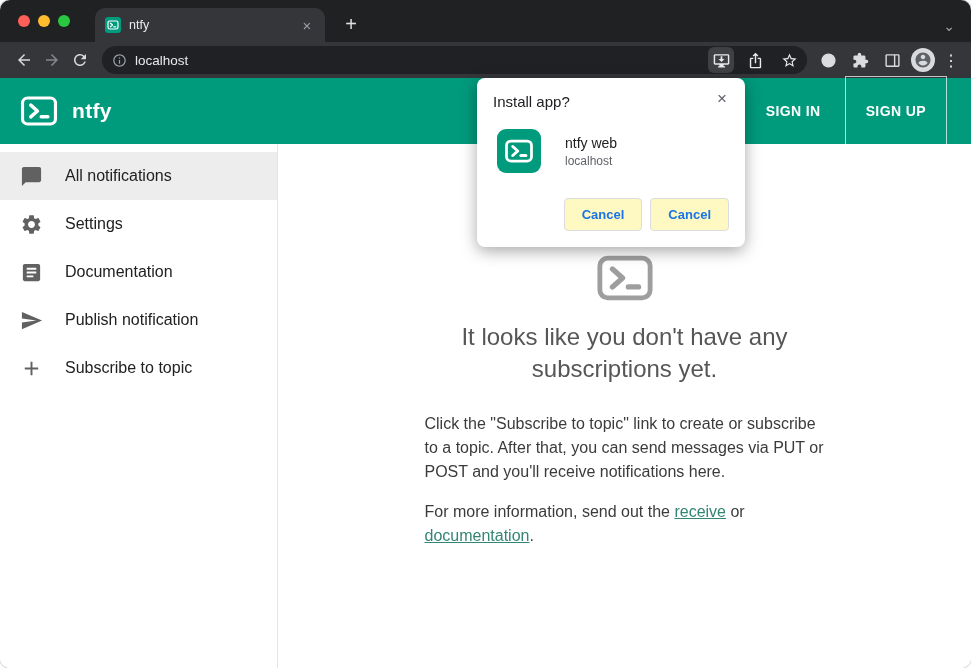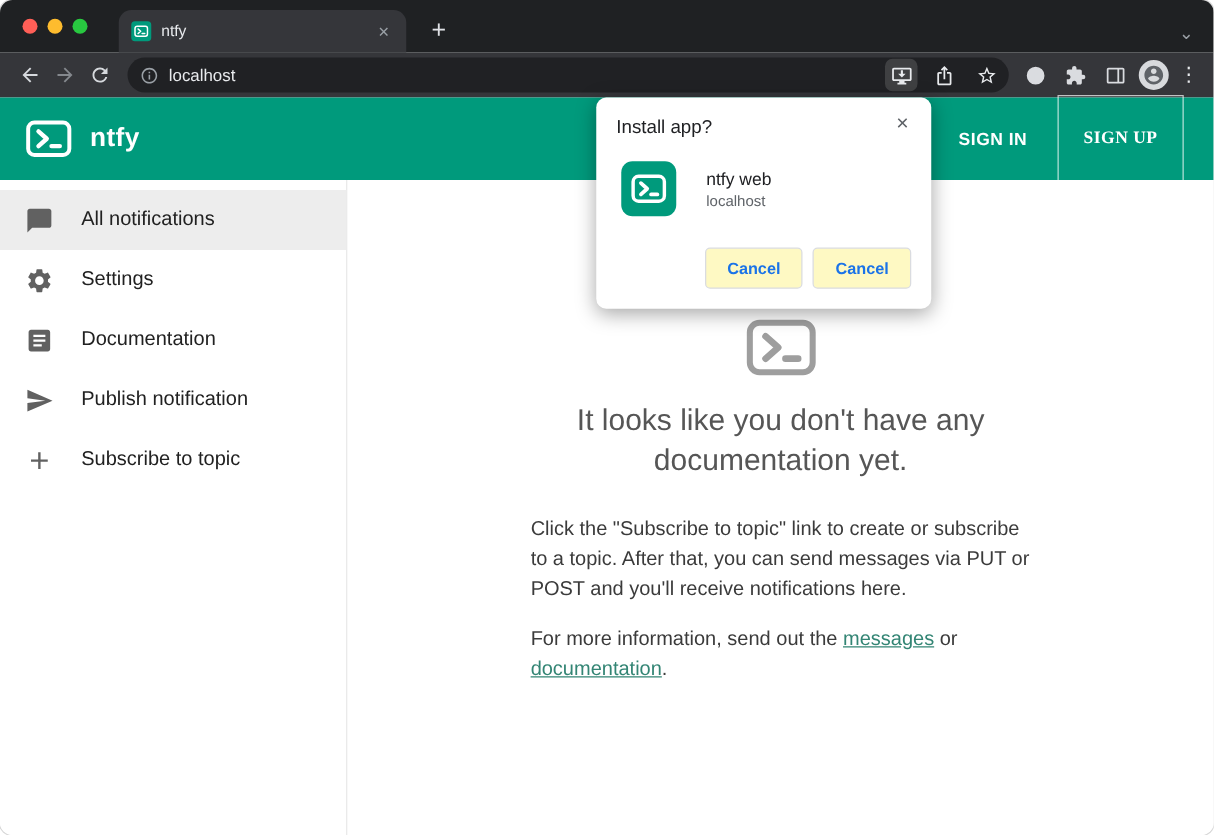--- a/index.html
+++ b/index.html
@@ -51,21 +51,21 @@
   .menu-dots{color:#e8eaed;font-size:16px;width:20px;text-align:center;cursor:pointer}
 
   
   .app-header{height:66px;background:var(--teal);display:flex;align-items:center;
               padding:0 24px 0 20px;gap:14px}
   .ntfy-logo{color:#fff}
   .brand{font-size:21px;font-weight:bold;color:#fff;letter-spacing:.3px}
   .header-right{margin-left:auto;display:flex;align-items:center;gap:18px}
   .sign-in{color:#fff;font-size:14px;font-weight:bold;letter-spacing:.4px;padding:8px 6px;cursor:pointer}
   .sign-up{color:#fff;font-size:14px;font-weight:bold;letter-spacing:.4px;border:1px solid rgba(255,255,255,.7);
-           border-radius:0;padding:26px 20px;background:transparent;cursor:pointer;font-family:Liberation Serif, serif}
+           border-radius:0;padding:26px 20px;background:transparent;cursor:pointer;font-family:Liberation Sans, sans-serif}
 
   
   .app-body{display:flex;height:524px}
   .sidebar{width:278px;flex:0 0 auto;border-right:1px solid #e4e4e4;padding-top:8px;background:#fff}
   .side-item{height:48px;display:flex;align-items:center;padding:0 16px 0 20px;gap:22px;cursor:pointer}
   .side-item.selected{background:#ededed}
   .side-item svg{width:23px;height:23px;fill:#616161;flex:0 0 auto}
   .side-label{font-size:16px;color:#212121}
 
   .content{flex:1;display:flex;flex-direction:column;align-items:center;padding-top:105px;background:#fff}
@@ -235,24 +235,24 @@
         <span class="side-label">Subscribe to topic</span>
       </div>
     </div>
 
     <div class="content">
       <svg class="empty-logo" width="58" height="58" viewBox="0 0 24 24" fill="none">
         <rect x="1.6" y="3.8" width="20.8" height="16.4" rx="3.2" fill="none" stroke="currentColor" stroke-width="2"></rect>
         <path d="M6.8 8.3 L11 12 L6.8 15.7" fill="none" stroke="currentColor" stroke-width="2.2" stroke-linecap="round" stroke-linejoin="round"></path>
         <line x1="13.4" y1="15.7" x2="17.6" y2="15.7" stroke="currentColor" stroke-width="2.2" stroke-linecap="round"></line>
       </svg>
-      <div class="empty-heading">It looks like you don't have any documentation yet.</div>
+      <div class="empty-heading">It looks like you don't have any subscriptions yet.</div>
       <div class="empty-col">
         <p class="empty-para">Click the "Subscribe to topic" link to create or subscribe to a topic. After that, you can send messages via PUT or POST and you'll receive notifications here.</p>
-        <p class="empty-para2"><span>For more information, send out the </span><a class="t-link">messages</a><span> or </span><a class="t-link">documentation</a><span>.</span></p>
+        <p class="empty-para2"><span>For more information, send out the </span><a class="t-link">receive</a><span> or </span><a class="t-link">documentation</a><span>.</span></p>
       </div>
     </div>
   </div>
 
   <div class="install-dialog">
     <div class="dlg-title">Install app?</div>
     <span class="dlg-close">×</span>
     <div class="dlg-app">
       <span class="dlg-app-icon">
         <svg viewBox="0 0 24 24" fill="none">

